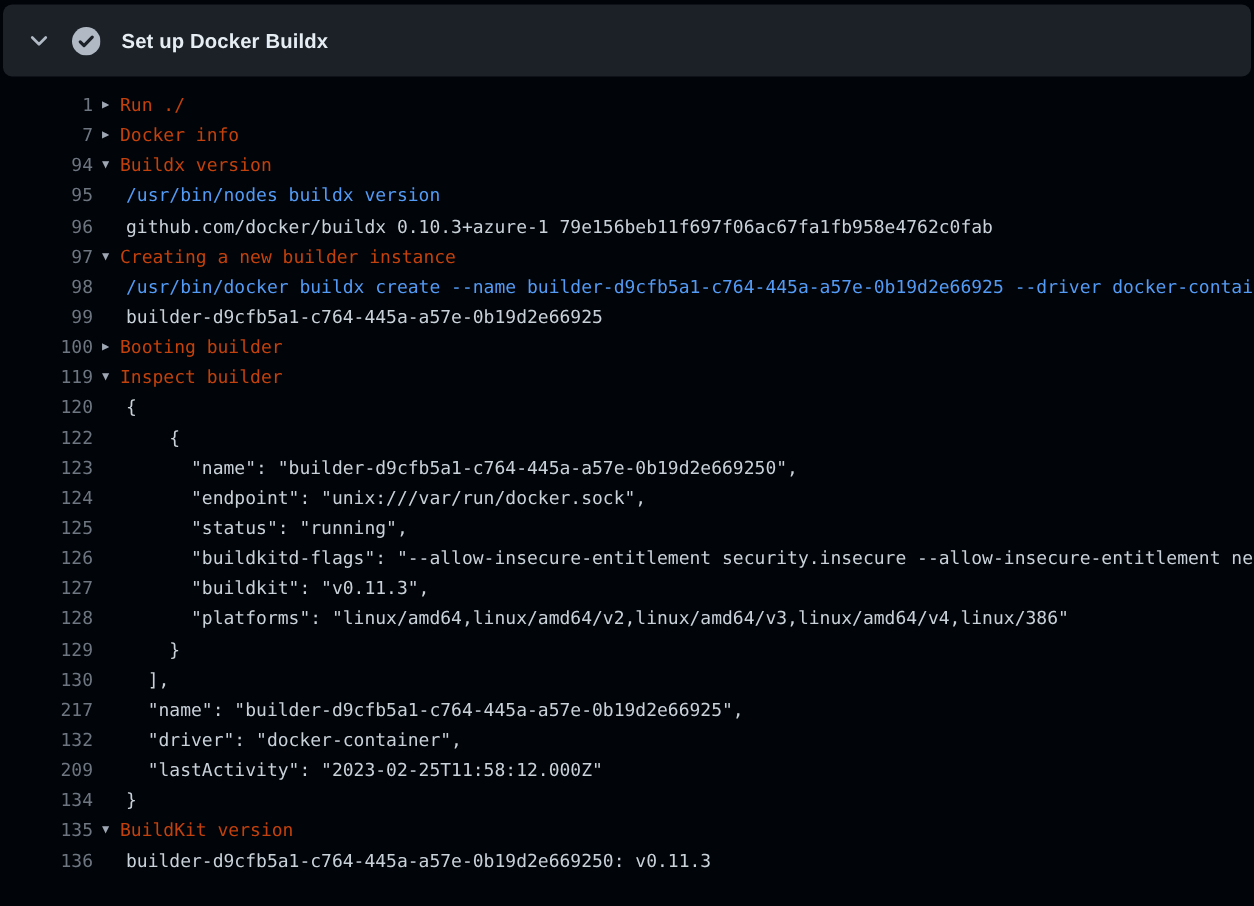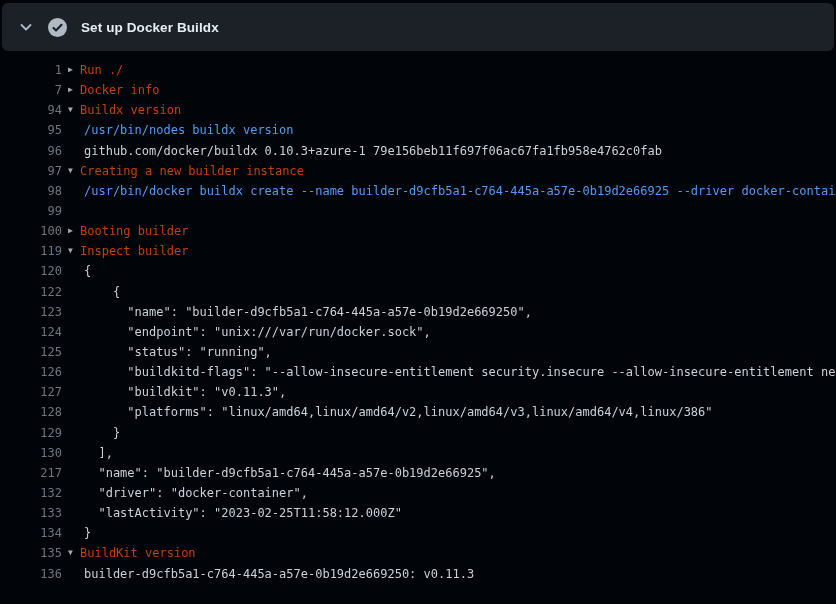--- a/index.html
+++ b/index.html
@@ -108,20 +108,21 @@
     <span class="text">Creating a new builder instance</span>
   </div>
     <div class="row command">
     <span class="num">98</span>
     <span class="arrow"></span>
     <span class="text">/usr/bin/docker buildx create --name builder-d9cfb5a1-c764-445a-a57e-0b19d2e66925 --driver docker-container</span>
   </div>
     <div class="row output">
     <span class="num">99</span>
     <span class="arrow"></span>
+    <span class="text">builder-d9cfb5a1-c764-445a-a57e-0b19d2e66925</span>
   </div>
     <div class="row group_collapsed">
     <span class="num">100</span>
     <span class="arrow">▶</span>
     <span class="text">Booting builder</span>
   </div>
     <div class="row group_expanded">
     <span class="num">119</span>
     <span class="arrow">▼</span>
     <span class="text">Inspect builder</span>
@@ -180,21 +181,21 @@
     <span class="num">217</span>
     <span class="arrow"></span>
     <span class="text">  "name": "builder-d9cfb5a1-c764-445a-a57e-0b19d2e66925",</span>
   </div>
     <div class="row output">
     <span class="num">132</span>
     <span class="arrow"></span>
     <span class="text">  "driver": "docker-container",</span>
   </div>
     <div class="row output">
-    <span class="num">133</span>
+    <span class="num">209</span>
     <span class="arrow"></span>
     <span class="text">  "lastActivity": "2023-02-25T11:58:12.000Z"</span>
   </div>
     <div class="row output">
     <span class="num">134</span>
     <span class="arrow"></span>
     <span class="text">}</span>
   </div>
     <div class="row group_expanded">
     <span class="num">135</span>

